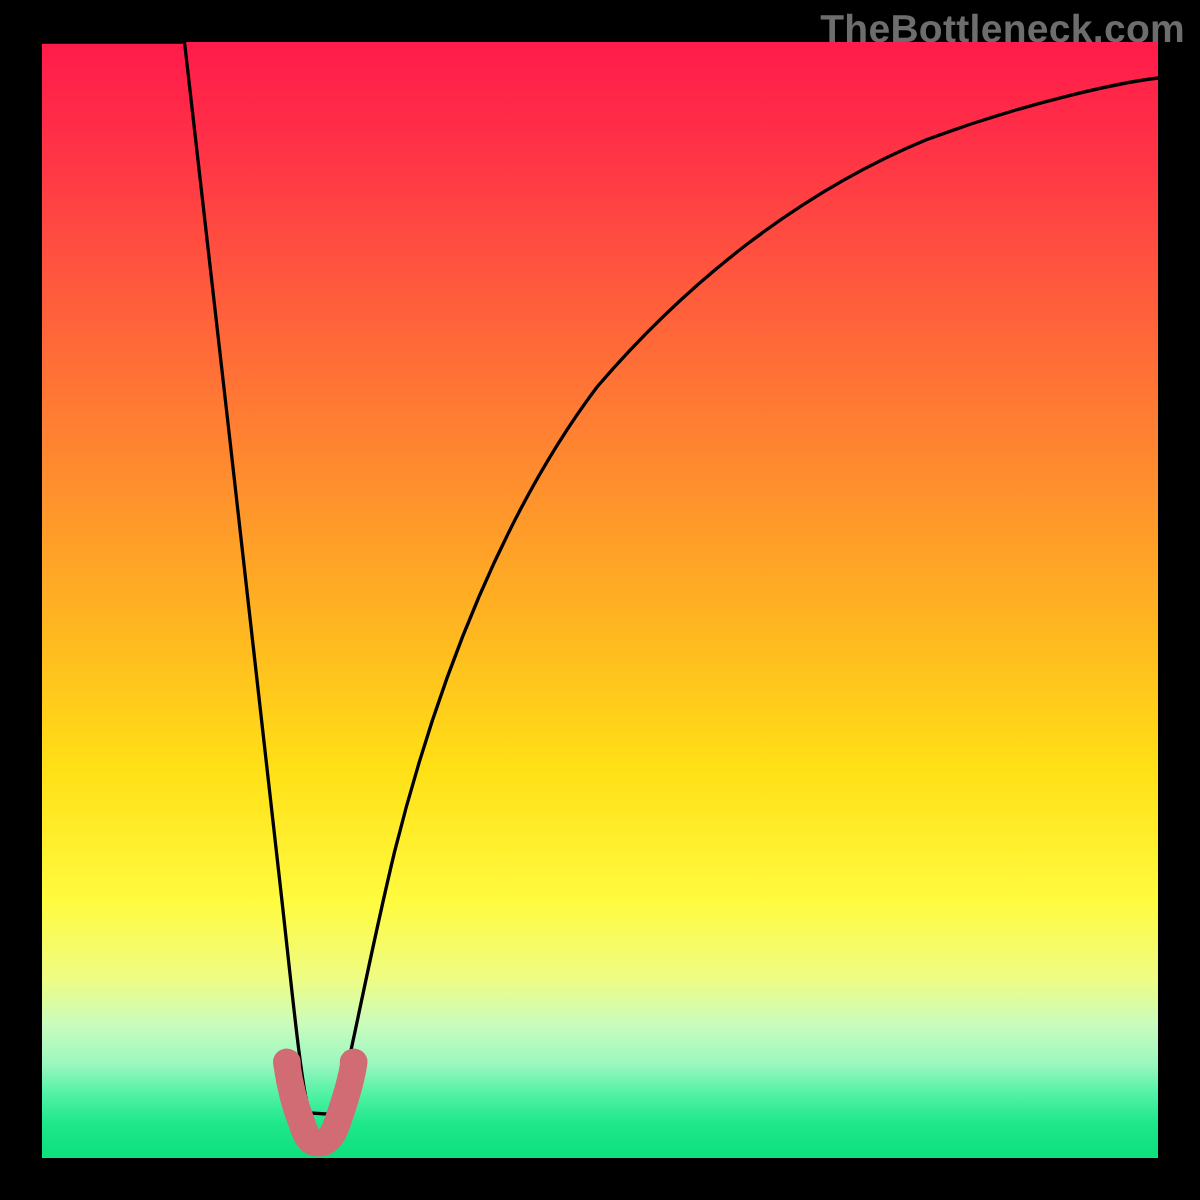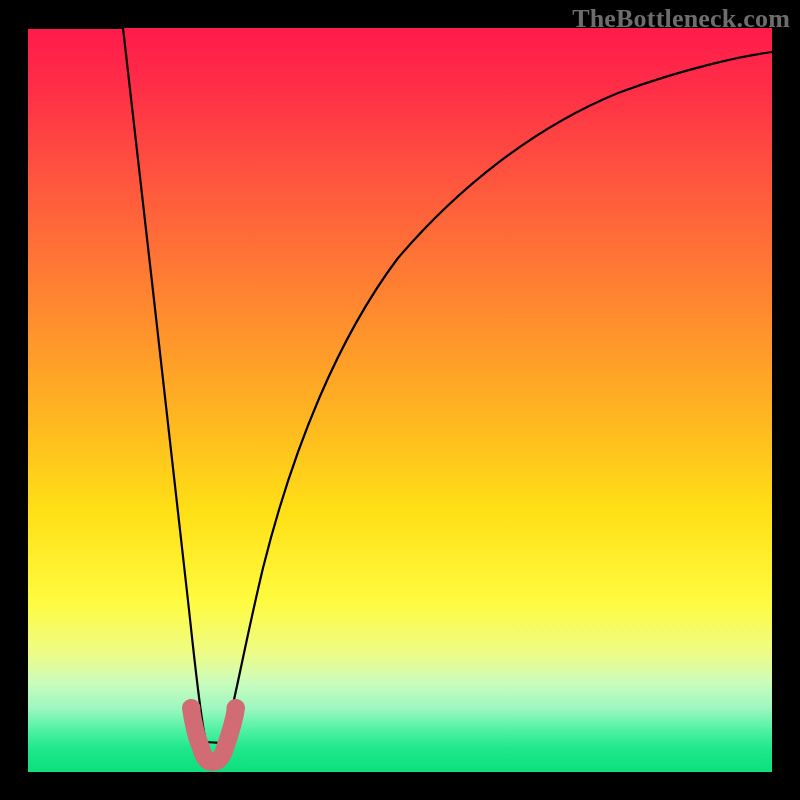--- a/index.html
+++ b/index.html
@@ -38,21 +38,21 @@
       #9cf7c0 91.5%,
       #4cf1a2 94.5%,
       #1de78a 97%,
       #0de07d 100%
     );
   }
   .watermark {
     position: absolute;
     top: 4px;
     right: 10px;
-    font-family: Liberation Serif, serif;
+    font-family: Liberation Sans, sans-serif;
     font-size: 26px;
     font-weight: 600;
     color: #6d6d6d;
     letter-spacing: 0.2px;
     user-select: none;
   }
   svg.curve {
     position: absolute;
     left: 0;
     top: 0;

